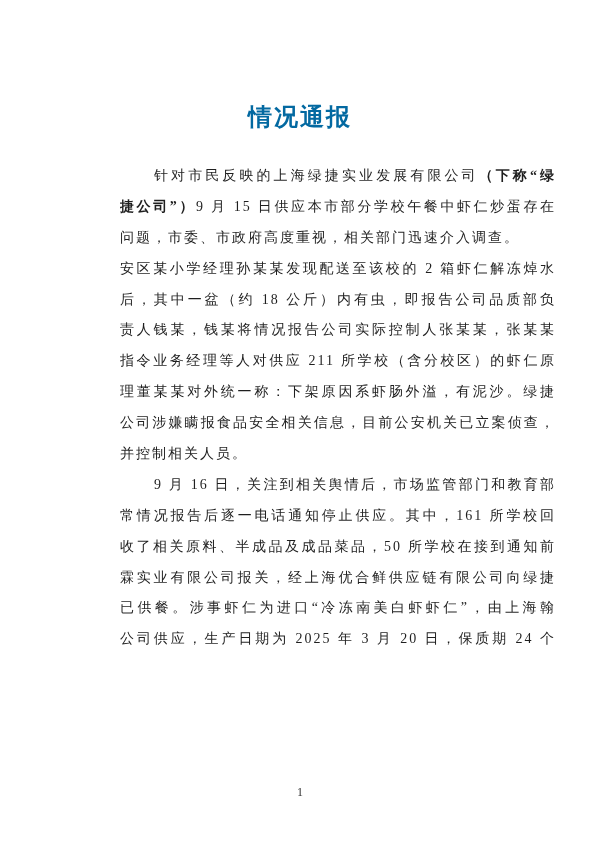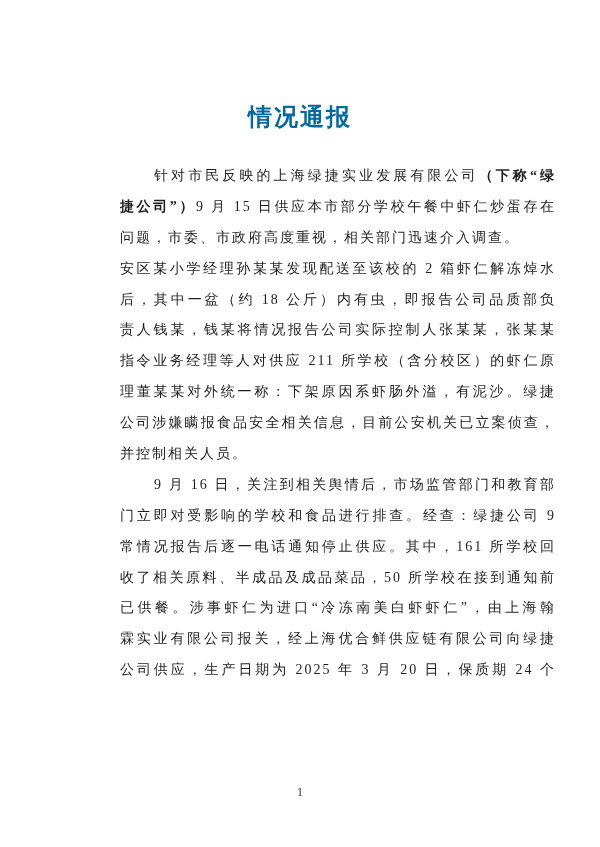--- a/index.html
+++ b/index.html
@@ -75,22 +75,21 @@
       <div class="line j"><b>捷公司”）</b><span>9 月 15 日供应本市部分学校午餐中虾仁炒蛋存在</span></div>
       <div class="line"><span>问题，市委、市政府高度重视，相关部门迅速介入调查。</span></div>
       <div class="line j"><span>安区某小学经理孙某某发现配送至该校的 2 箱虾仁解冻焯水</span></div>
       <div class="line j"><span>后，其中一盆（约 18 公斤）内有虫，即报告公司品质部负</span></div>
       <div class="line j"><span>责人钱某，钱某将情况报告公司实际控制人张某某，张某某</span></div>
       <div class="line j"><span>指令业务经理等人对供应 211 所学校（含分校区）的虾仁原</span></div>
       <div class="line j"><span>理董某某对外统一称：下架原因系虾肠外溢，有泥沙。绿捷</span></div>
       <div class="line j"><span>公司涉嫌瞒报食品安全相关信息，目前公安机关已立案侦查，</span></div>
       <div class="line"><span>并控制相关人员。</span></div>
       <div class="line indent j"><span>9 月 16 日，关注到相关舆情后，市场监管部门和教育部</span></div>
-      <div class="line j"><span>门立即对受影响的学校和食品进行排查。经查：绿捷公司 9</span></div>
       <div class="line j"><span>常情况报告后逐一电话通知停止供应。其中，161 所学校回</span></div>
       <div class="line j"><span>收了相关原料、半成品及成品菜品，50 所学校在接到通知前</span></div>
+      <div class="line j"><span>霖实业有限公司报关，经上海优合鲜供应链有限公司向绿捷</span></div>
       <div class="line j"><span>已供餐。涉事虾仁为进口“冷冻南美白虾虾仁”，由上海翰</span></div>
-      <div class="line j"><span>霖实业有限公司报关，经上海优合鲜供应链有限公司向绿捷</span></div>
       <div class="line j"><span>公司供应，生产日期为 2025 年 3 月 20 日，保质期 24 个月，</span></div>
     </div>
 
   <div class="page-number">1</div>
 </div>
 
 </body></html>

